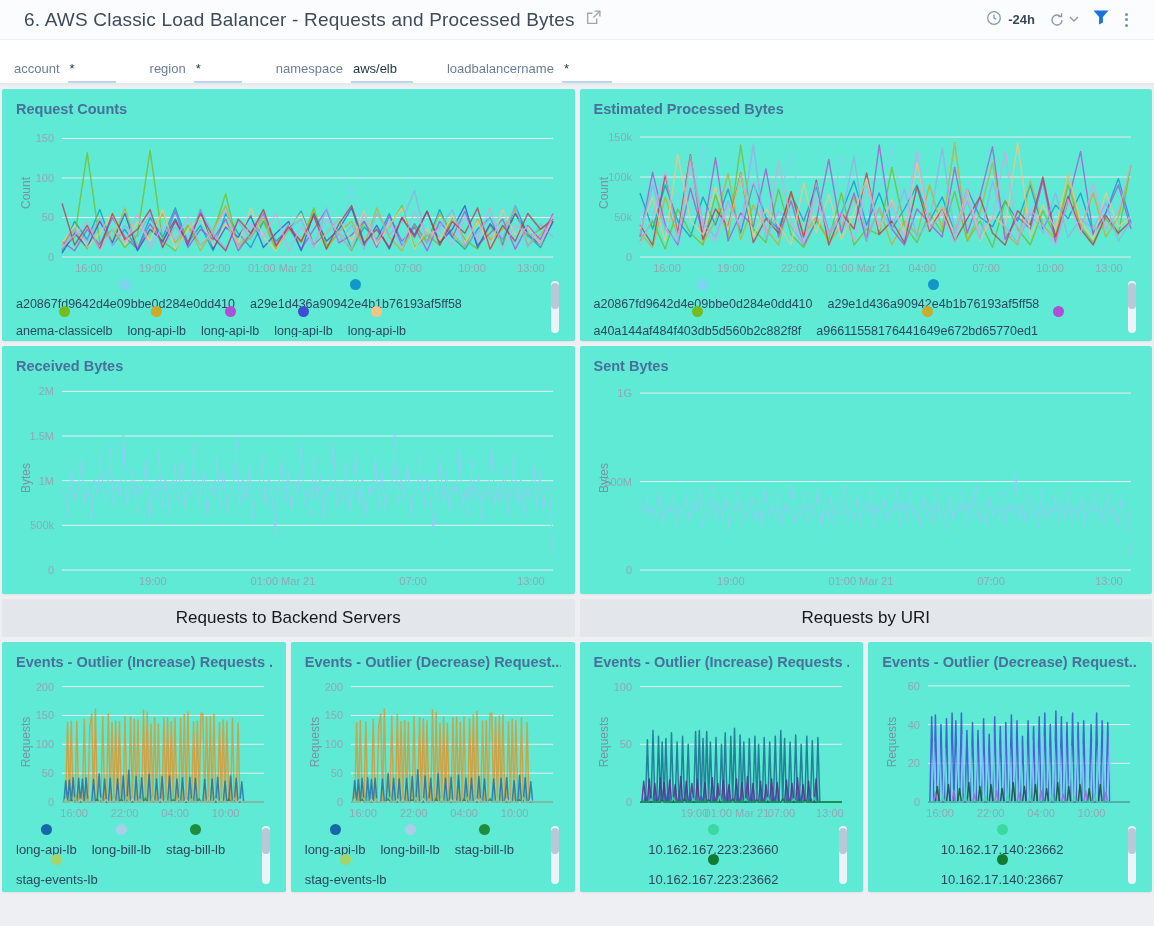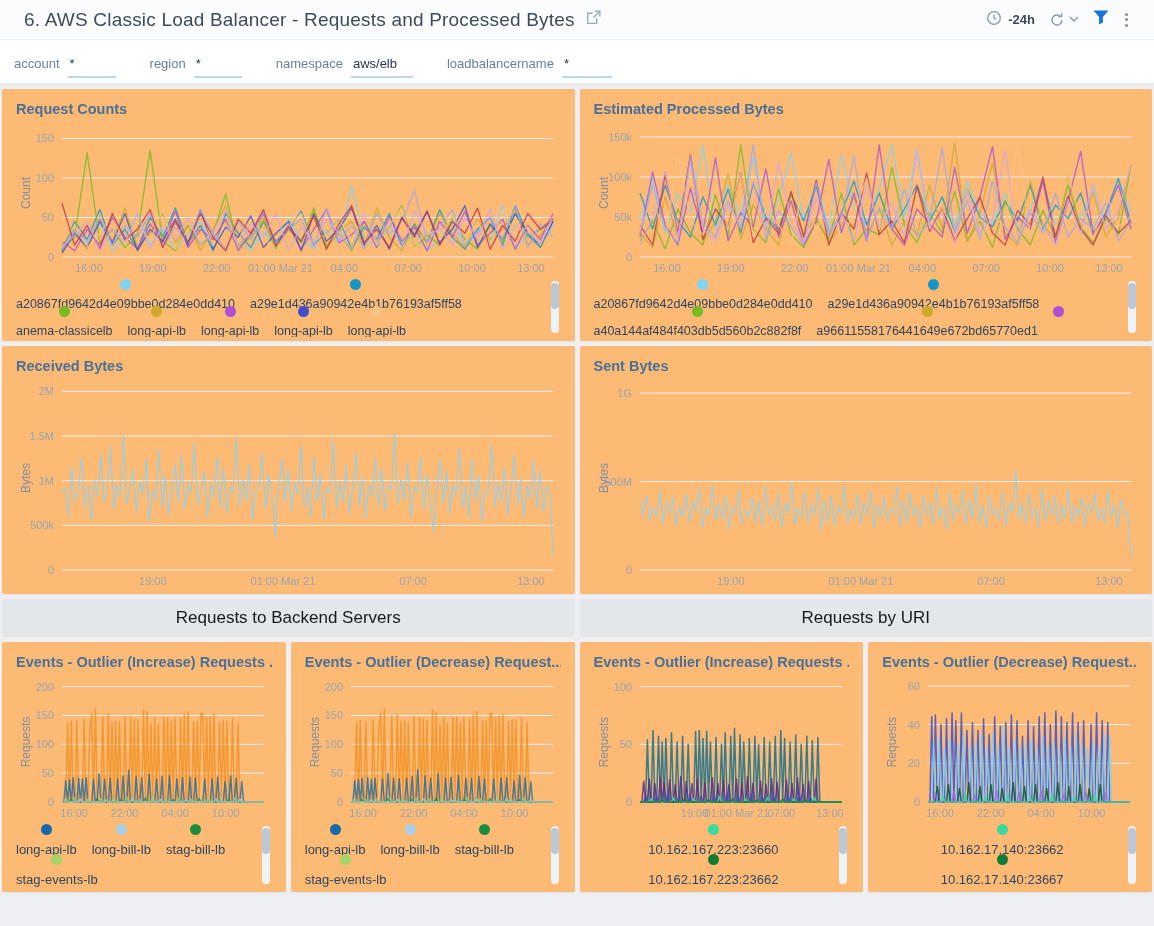--- a/index.html
+++ b/index.html
@@ -8,31 +8,31 @@
   
   .topbar { background:#fbfcfd; height:40px; display:flex; align-items:center;
             padding:0 24px; border-bottom:1px solid #eceef2; }
   .page-title { font-size:19px; color:#3f4b5b; font-weight:500; letter-spacing:.2px; }
   .share-ic { margin-left:10px; }
   .topbar-right { margin-left:auto; display:flex; align-items:center; gap:14px; }
   .time-label { font-size:13px; color:#3c4858; font-weight:600; margin-left:-8px;text-align:center; }
   .kebab { display:flex; flex-direction:column; gap:2.5px; padding:2px; }
   .kebab i { width:3px; height:3px; border-radius:50%; background:#7c8ea3; }
 
-  .filterbar { background:#ffffff; height:44px; display:flex; align-items:center;
+  .filterbar { background:#ffffff; height:44px; display:flex; align-items:flex-end;
                padding:8px 14px 0; gap:34px; border-bottom:1px solid #e6e9ee;
                box-shadow:0 1px 2px rgba(0,0,0,.04); }
   .filter { display:flex; align-items:flex-start; gap:8px; font-size:13px; }
   .f-label { color:#6b7f95; padding-top:2px; }
   .f-value { color:#253648; font-weight:500; padding:2px 2px 5px;
              border-bottom:2px solid #bcd6ee; text-align:left; }
 
   
   .grid { display:grid; grid-template-columns:repeat(4,1fr); gap:5px; padding:5px 2px 3px; }
-  .panel { background:#fdba74; border-radius:2px; box-shadow:0 1px 2px rgba(0,0,0,.06);
+  .panel { background:#5eead4; border-radius:2px; box-shadow:0 1px 2px rgba(0,0,0,.06);
            padding:10px 14px 4px; overflow:hidden; }
   .half { grid-column:span 2; }
   .ptitle { color:#48709a; font-size:14.5px; font-weight:600; margin:2px 0 4px;
             white-space:nowrap; overflow:hidden; }
   .section { grid-column:span 2; background:#e3e6ea; border-radius:2px; height:38px;
              display:flex; align-items:center; justify-content:center;
              font-size:17px; color:#16191d; }
 
   .chart { width:100%; }
   .h1 { height:156px; } .h2 { height:212px; } .h3 { height:148px; }

